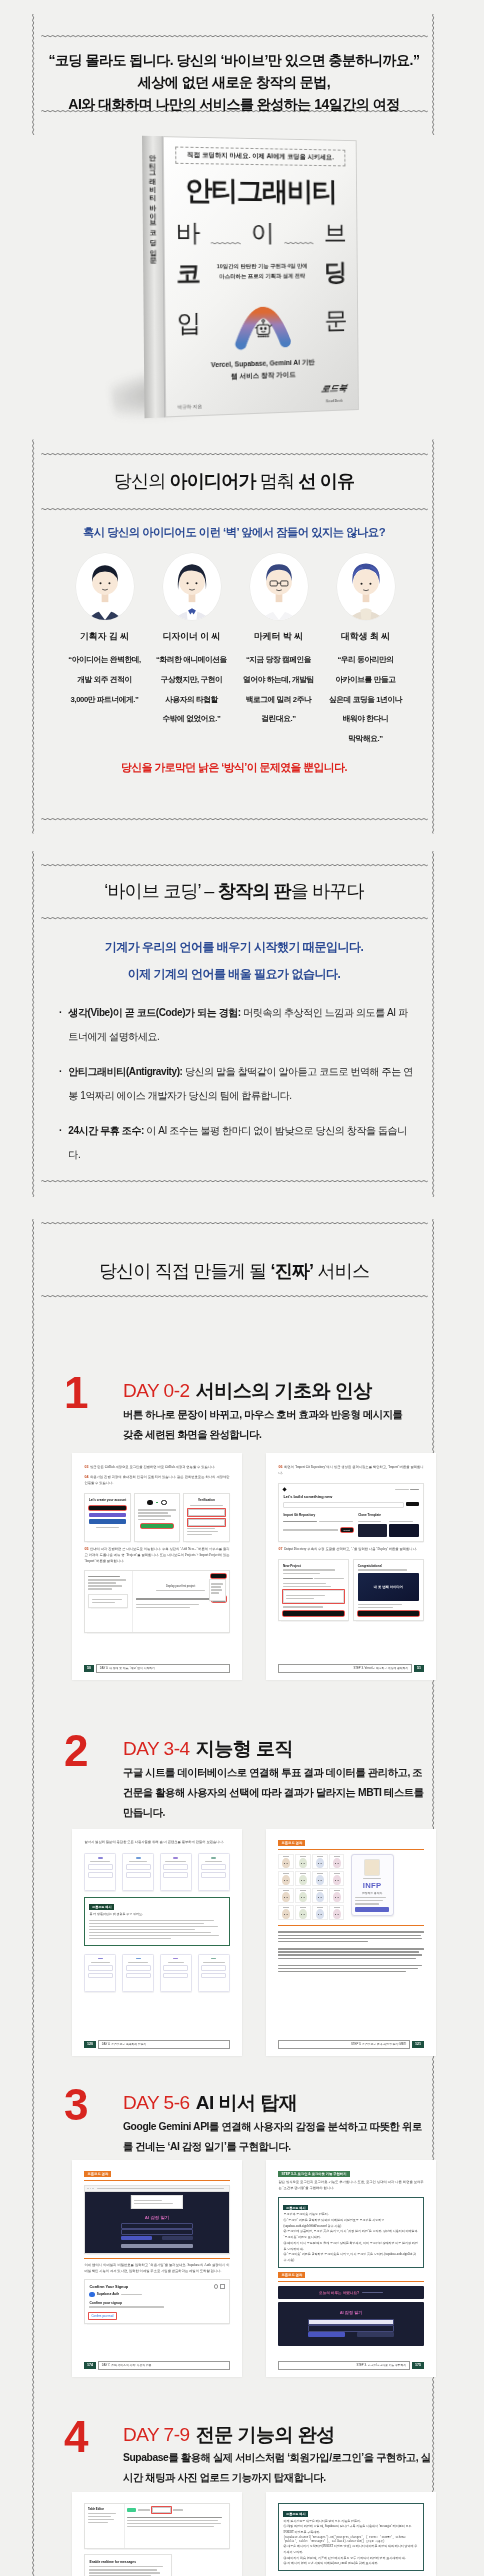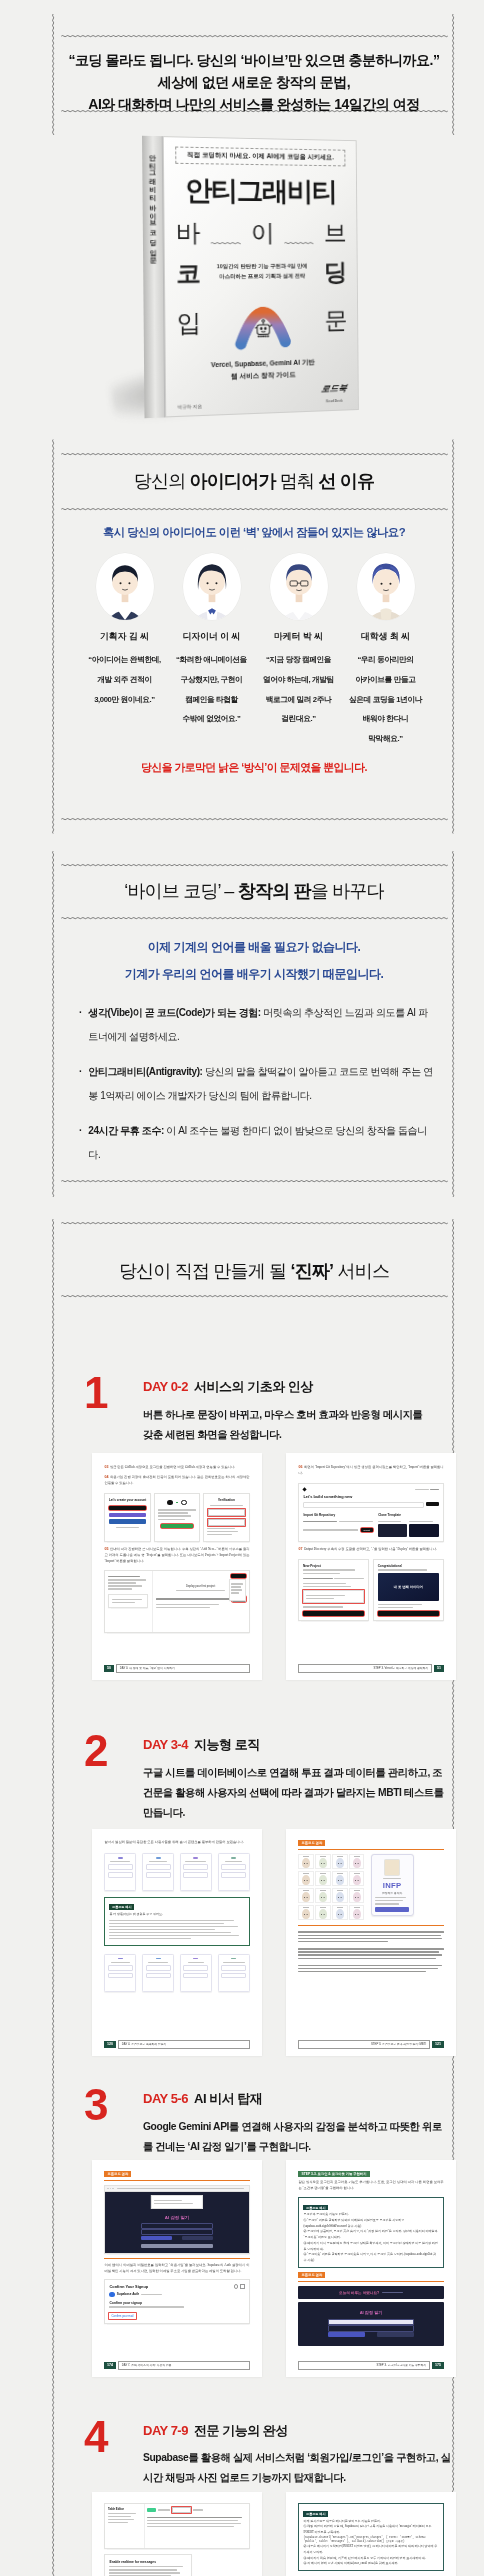--- a/index.html
+++ b/index.html
@@ -1,19 +1,19 @@
 <!DOCTYPE html>
 <html style="font-size:8.2px"><head>
 <meta charset="utf-8">
 <style>
   html,body{margin:0;padding:0;background:#f1f1ef;}
   .canvas{position:relative;width:484px;height:3606px;background:#f1f1ef;overflow:hidden;
           font-family:"Liberation Sans",sans-serif;color:#161616;}
   
-  .zbox{position:absolute;left:52px;width:404px;}
+  .zbox{position:absolute;left:32px;width:404px;}
   .sq{position:absolute;}
   .sq svg{display:block;}
   .sq-h{left:7.2px;right:7.2px;height:3.6px;}
   .sq-v{width:3.6px;top:-7.2px;bottom:-7.2px;}
   .sq-v.l{left:0;} .sq-v.r{right:0;}
   .seg{position:relative;display:inline-block;width:30px;height:3.6px;top:-3.1px;}
   
   .quote-text{position:absolute;top:28px;left:0;right:0;text-align:center;
     font-size:14px;font-weight:800;line-height:22px;letter-spacing:-0.5px;color:#111;}
   
@@ -53,21 +53,21 @@
   .avatar{width:58px;height:67px;border-radius:50%;background:#fff;margin:0 auto;overflow:hidden;box-shadow:0 0 0 0.5px rgba(0,0,0,.04);}
   .p-name{margin-top:11.3px;font-size:8.8px;font-weight:800;color:#151515;}
   .p-quote{margin-top:7.2px;font-size:7.7px;line-height:19.6px;color:#222;font-weight:600;letter-spacing:-0.4px;}
   
   .bullets{position:absolute;left:25px;right:20.6px;font-size:10px;line-height:24px;color:#1b1b1b;letter-spacing:-0.4px;}
   .bullets .bi{margin-bottom:10.8px;padding-left:11.3px;position:relative;font-weight:500;}
   .bullets .bi:before{content:"·";position:absolute;left:2.1px;font-weight:900;}
   .bullets b{font-weight:900;}
   
   .item-num{position:absolute;font-size:44px;font-weight:800;color:#d8251f;line-height:.8;font-family:"Liberation Sans",sans-serif;}
-  .item-ttl{position:absolute;font-size:13px;font-weight:700;letter-spacing:-0.5px;white-space:nowrap;}
+  .item-ttl{position:absolute;font-size:19px;font-weight:400;letter-spacing:-0.5px;white-space:nowrap;}
   .item-ttl .day{color:#d8251f;margin-right:6.2px;}
   .item-desc{position:absolute;font-size:10.3px;line-height:20px;color:#1a1a1a;font-weight:600;letter-spacing:-0.4px;}
   
   .pgrow{position:absolute;left:40px;width:364px;}
   .pg{position:absolute;top:0;width:170px;background:#fff;box-shadow:0 0.5px 2.1px rgba(0,0,0,.08);
       box-sizing:border-box;padding:11.3px 12.4px 7.2px;display:flex;flex-direction:column;font-family:"Liberation Serif",serif;}
   .pg.l{left:0;} .pg.r{left:194px;}
   .pstep{font-size:3.3px;line-height:1.8;color:#3a3a3a;text-align:justify;margin-bottom:3.1px;}
   .pno{color:#c64a1f;font-weight:bold;font-family:"Liberation Sans",sans-serif;margin-right:1.5px;font-size:3.6px;}
   .tl{height:1.3px;background:#c6c6c4;border-radius:0.5px;margin:1.8px 0;}
@@ -267,21 +267,21 @@
             <path d="M27 52 Q25 24 50 22 Q75 24 73 52 Q71 34 50 33 Q29 34 27 52 Z" fill="#151c2c"></path>
             <circle cx="42" cy="54" r="1.8" fill="#222"></circle>
               <circle cx="58" cy="54" r="1.8" fill="#222"></circle>
             <path d="M45 65 Q50 68 55 65" stroke="#333" stroke-width="1.4" fill="none"></path>
           </svg>
         </div>
         <div class="p-name">기획자 김 씨</div>
         <div class="p-quote">
           <div>“아이디어는 완벽한데,</div>
           <div>개발 외주 견적이</div>
-          <div>3,000만 원이네요.”</div>
+          <div>3,000만 파트너에게.”</div>
         </div>
       </div>
 
       <div class="persona">
         <div class="avatar">
           <svg viewBox="0 0 100 120" width="58" height="67">
             <path d="M16 120 Q50 88 84 120 Z" fill="#e9e9ef"></path>
             <path d="M40 100 L50 96 L60 100 L58 120 L42 120 Z" fill="#fff"></path>
             <path d="M43 103 L50 99 L57 103 L53 110 L50 106 L47 110 Z" fill="#3c55a5"></path>
             <rect x="44" y="72" width="12" height="16" fill="#f0d9c4"></rect>
@@ -289,21 +289,21 @@
             <path d="M25 66 Q21 22 50 20 Q79 22 75 66 Q75 42 66 36 Q52 28 36 34 Q26 40 25 66 Z" fill="#1c2336"></path>
             <circle cx="42" cy="54" r="1.8" fill="#222"></circle>
               <circle cx="58" cy="54" r="1.8" fill="#222"></circle>
             <path d="M45 65 Q50 68 55 65" stroke="#333" stroke-width="1.4" fill="none"></path>
           </svg>
         </div>
         <div class="p-name">디자이너 이 씨</div>
         <div class="p-quote">
           <div>“화려한 애니메이션을</div>
           <div>구상했지만, 구현이</div>
-          <div>캠페인을 타협할</div>
+          <div>사용자의 타협할</div>
           <div>수밖에 없었어요.”</div>
         </div>
       </div>
 
       <div class="persona">
         <div class="avatar">
           <svg viewBox="0 0 100 120" width="58" height="67">
             <path d="M16 120 Q50 88 84 120 Z" fill="#f4f4f6"></path>
             <path d="M38 104 L50 96 L62 104 L50 120 Z" fill="#fff"></path>
             <rect x="44" y="72" width="12" height="16" fill="#f0d9c4"></rect>
@@ -377,22 +377,22 @@
       </div>
     <div class="sq sq-h" style="top:324px">
         <svg width="389" height="3" viewBox="0 0 756 5.9">
      <path d="M0 2.2 Q 2.5 0 5 2.2 Q 7.5 4.4 10 2.2 Q 12.5 0 15 2.2 Q 17.5 4.4 20 2.2 Q 22.5 0 25 2.2 Q 27.5 4.4 30 2.2 Q 32.5 0 35 2.2 Q 37.5 4.4 40 2.2 Q 42.5 0 45 2.2 Q 47.5 4.4 50 2.2 Q 52.5 0 55 2.2 Q 57.5 4.4 60 2.2 Q 62.5 0 65 2.2 Q 67.5 4.4 70 2.2 Q 72.5 0 75 2.2 Q 77.5 4.4 80 2.2 Q 82.5 0 85 2.2 Q 87.5 4.4 90 2.2 Q 92.5 0 95 2.2 Q 97.5 4.4 100 2.2 Q 102.5 0 105 2.2 Q 107.5 4.4 110 2.2 Q 112.5 0 115 2.2 Q 117.5 4.4 120 2.2 Q 122.5 0 125 2.2 Q 127.5 4.4 130 2.2 Q 132.5 0 135 2.2 Q 137.5 4.4 140 2.2 Q 142.5 0 145 2.2 Q 147.5 4.4 150 2.2 Q 152.5 0 155 2.2 Q 157.5 4.4 160 2.2 Q 162.5 0 165 2.2 Q 167.5 4.4 170 2.2 Q 172.5 0 175 2.2 Q 177.5 4.4 180 2.2 Q 182.5 0 185 2.2 Q 187.5 4.4 190 2.2 Q 192.5 0 195 2.2 Q 197.5 4.4 200 2.2 Q 202.5 0 205 2.2 Q 207.5 4.4 210 2.2 Q 212.5 0 215 2.2 Q 217.5 4.4 220 2.2 Q 222.5 0 225 2.2 Q 227.5 4.4 230 2.2 Q 232.5 0 235 2.2 Q 237.5 4.4 240 2.2 Q 242.5 0 245 2.2 Q 247.5 4.4 250 2.2 Q 252.5 0 255 2.2 Q 257.5 4.4 260 2.2 Q 262.5 0 265 2.2 Q 267.5 4.4 270 2.2 Q 272.5 0 275 2.2 Q 277.5 4.4 280 2.2 Q 282.5 0 285 2.2 Q 287.5 4.4 290 2.2 Q 292.5 0 295 2.2 Q 297.5 4.4 300 2.2 Q 302.5 0 305 2.2 Q 307.5 4.4 310 2.2 Q 312.5 0 315 2.2 Q 317.5 4.4 320 2.2 Q 322.5 0 325 2.2 Q 327.5 4.4 330 2.2 Q 332.5 0 335 2.2 Q 337.5 4.4 340 2.2 Q 342.5 0 345 2.2 Q 347.5 4.4 350 2.2 Q 352.5 0 355 2.2 Q 357.5 4.4 360 2.2 Q 362.5 0 365 2.2 Q 367.5 4.4 370 2.2 Q 372.5 0 375 2.2 Q 377.5 4.4 380 2.2 Q 382.5 0 385 2.2 Q 387.5 4.4 390 2.2 Q 392.5 0 395 2.2 Q 397.5 4.4 400 2.2 Q 402.5 0 405 2.2 Q 407.5 4.4 410 2.2 Q 412.5 0 415 2.2 Q 417.5 4.4 420 2.2 Q 422.5 0 425 2.2 Q 427.5 4.4 430 2.2 Q 432.5 0 435 2.2 Q 437.5 4.4 440 2.2 Q 442.5 0 445 2.2 Q 447.5 4.4 450 2.2 Q 452.5 0 455 2.2 Q 457.5 4.4 460 2.2 Q 462.5 0 465 2.2 Q 467.5 4.4 470 2.2 Q 472.5 0 475 2.2 Q 477.5 4.4 480 2.2 Q 482.5 0 485 2.2 Q 487.5 4.4 490 2.2 Q 492.5 0 495 2.2 Q 497.5 4.4 500 2.2 Q 502.5 0 505 2.2 Q 507.5 4.4 510 2.2 Q 512.5 0 515 2.2 Q 517.5 4.4 520 2.2 Q 522.5 0 525 2.2 Q 527.5 4.4 530 2.2 Q 532.5 0 535 2.2 Q 537.5 4.4 540 2.2 Q 542.5 0 545 2.2 Q 547.5 4.4 550 2.2 Q 552.5 0 555 2.2 Q 557.5 4.4 560 2.2 Q 562.5 0 565 2.2 Q 567.5 4.4 570 2.2 Q 572.5 0 575 2.2 Q 577.5 4.4 580 2.2 Q 582.5 0 585 2.2 Q 587.5 4.4 590 2.2 Q 592.5 0 595 2.2 Q 597.5 4.4 600 2.2 Q 602.5 0 605 2.2 Q 607.5 4.4 610 2.2 Q 612.5 0 615 2.2 Q 617.5 4.4 620 2.2 Q 622.5 0 625 2.2 Q 627.5 4.4 630 2.2 Q 632.5 0 635 2.2 Q 637.5 4.4 640 2.2 Q 642.5 0 645 2.2 Q 647.5 4.4 650 2.2 Q 652.5 0 655 2.2 Q 657.5 4.4 660 2.2 Q 662.5 0 665 2.2 Q 667.5 4.4 670 2.2 Q 672.5 0 675 2.2 Q 677.5 4.4 680 2.2 Q 682.5 0 685 2.2 Q 687.5 4.4 690 2.2 Q 692.5 0 695 2.2 Q 697.5 4.4 700 2.2 Q 702.5 0 705 2.2 Q 707.5 4.4 710 2.2 Q 712.5 0 715 2.2 Q 717.5 4.4 720 2.2 Q 722.5 0 725 2.2 Q 727.5 4.4 730 2.2 Q 732.5 0 735 2.2 Q 737.5 4.4 740 2.2 Q 742.5 0 745 2.2 Q 747.5 4.4 750 2.2 Q 752.5 0 755 2.2 Q 757.5 4.4 760 2.2" fill="none" stroke="#2a2a2a" stroke-width="1.15"></path>
         </svg>
       </div>
     <div class="h-center" style="top:23px">
       <span>‘바이브 코딩’ – </span><b>창작의 판</b><span>을 바꾸다</span>
     </div>
     <div class="center blue" style="top:78px;font-size:12px;line-height:27px;letter-spacing:-0.5px;">
+      <div>기계가 우리의 언어를 배우기 시작했기 때문입니다.</div>
       <div>이제 기계의 언어를 배울 필요가 없습니다.</div>
-      <div>기계가 우리의 언어를 배우기 시작했기 때문입니다.</div>
     </div>
     <div class="bullets" style="top:145px;">
       <div class="bi"><b>생각(Vibe)이 곧 코드(Code)가 되는 경험:</b><span> 머릿속의 추상적인 느낌과 의도를 AI 파트너에게 설명하세요.</span></div>
       <div class="bi"><b>안티그래비티(Antigravity):</b><span> 당신의 말을 찰떡같이 알아듣고 코드로 번역해 주는 연봉 1억짜리 에이스 개발자가 당신의 팀에 합류합니다.</span></div>
       <div class="bi"><b>24시간 무휴 조수:</b><span> 이 AI 조수는 불평 한마디 없이 밤낮으로 당신의 창작을 돕습니다.</span></div>
     </div>
   </section>
 
   <section class="zbox" style="top:1214px;height:1859px;">
     <div class="sq sq-v l">

